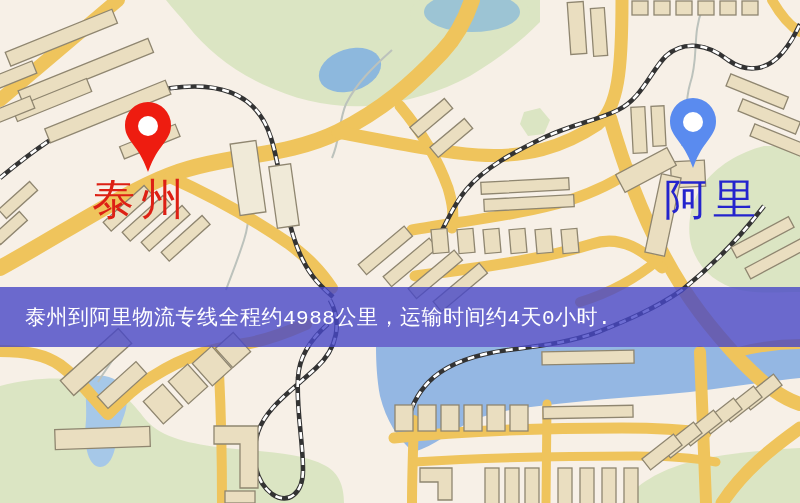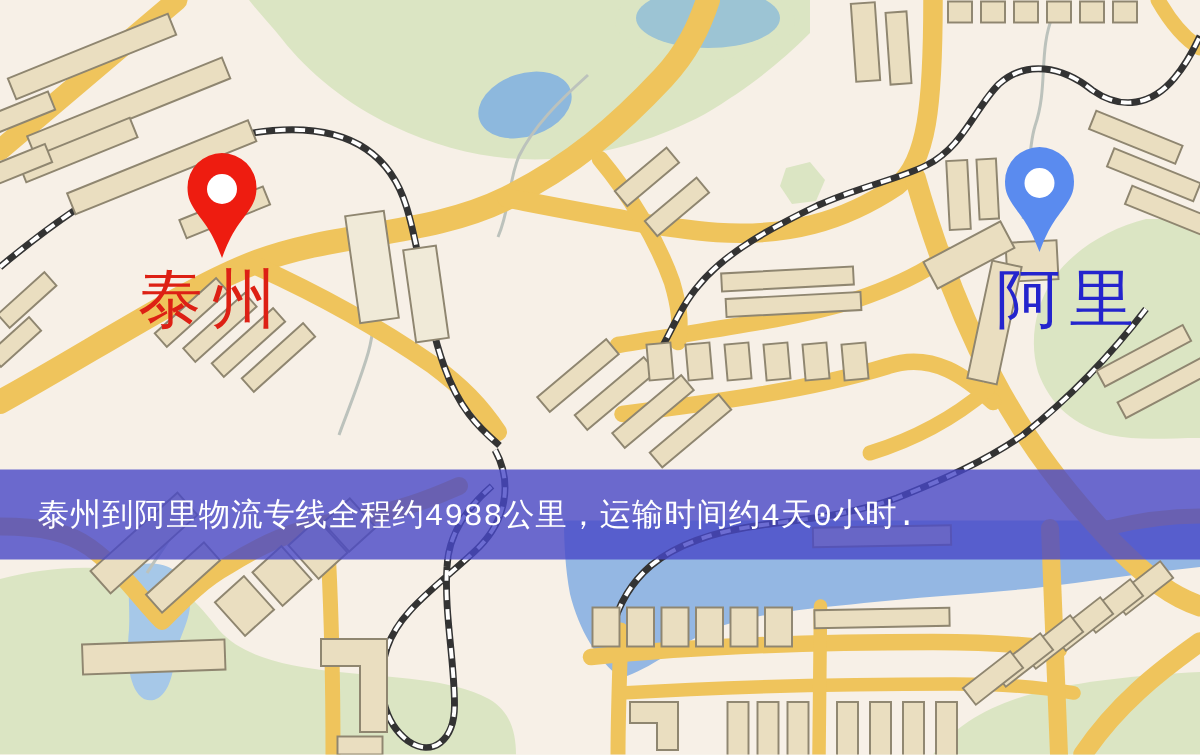--- a/index.html
+++ b/index.html
@@ -13,21 +13,21 @@
   .pin-origin{left:122px;top:100px;}
   .pin-destination{left:667px;top:96px;}
   .place-label{
     position:absolute; font-size:43px; line-height:1; letter-spacing:6px;
     font-weight:500; white-space:nowrap; user-select:none;
   }
   .label-origin{left:92px;top:181px;}
   .label-destination{left:640px;top:181px;margin-left:24px;}
   .route-banner{
     position:absolute; left:0; top:287px; width:800px; height:60px;
-    display:flex; align-items:center;margin-top:26px;
+    display:flex; align-items:center;
   }
   .route-banner span{
     margin-left:25px; font-size:21px; letter-spacing:0.5px; white-space:nowrap;
   }
 </style>
 </head>
 <body>
 
 <div class="screen">
 

